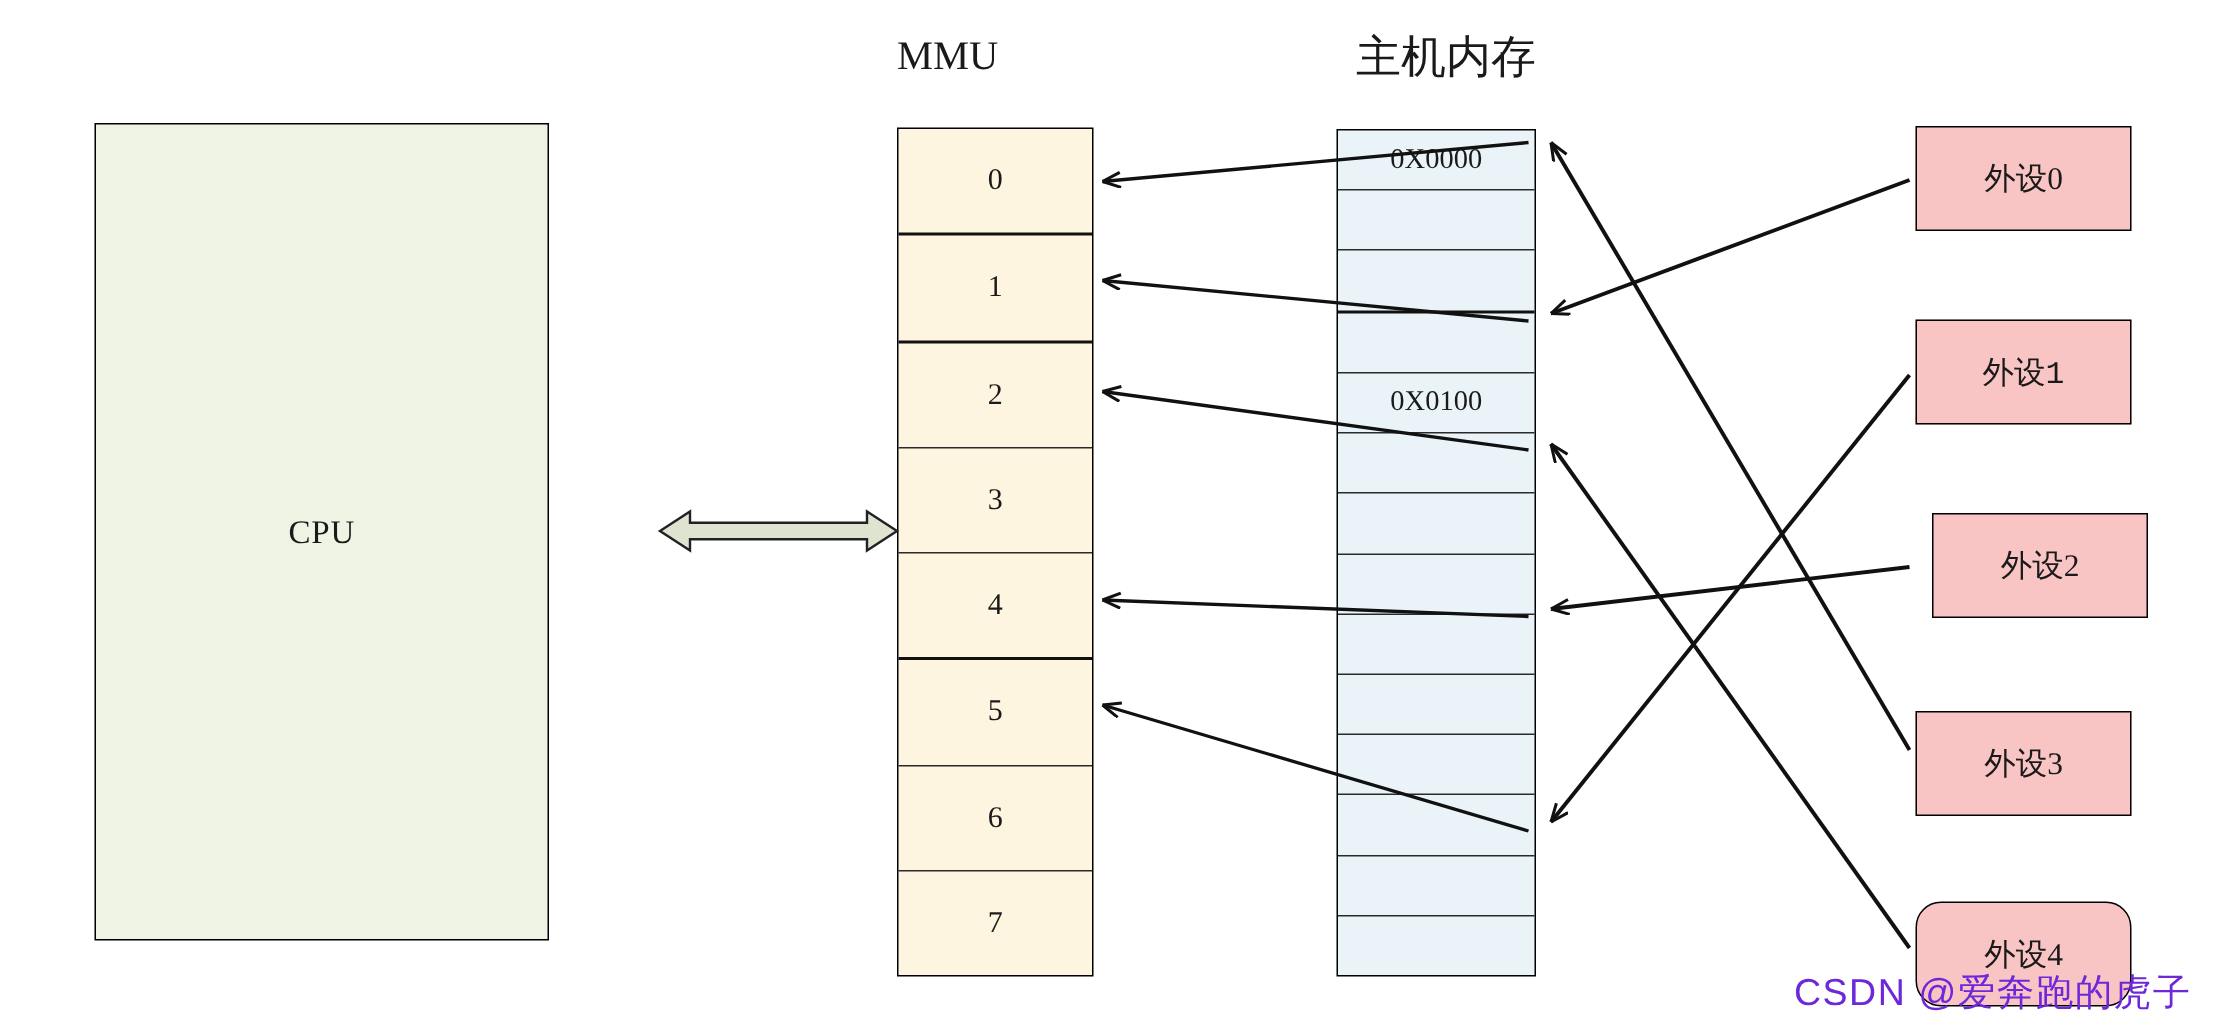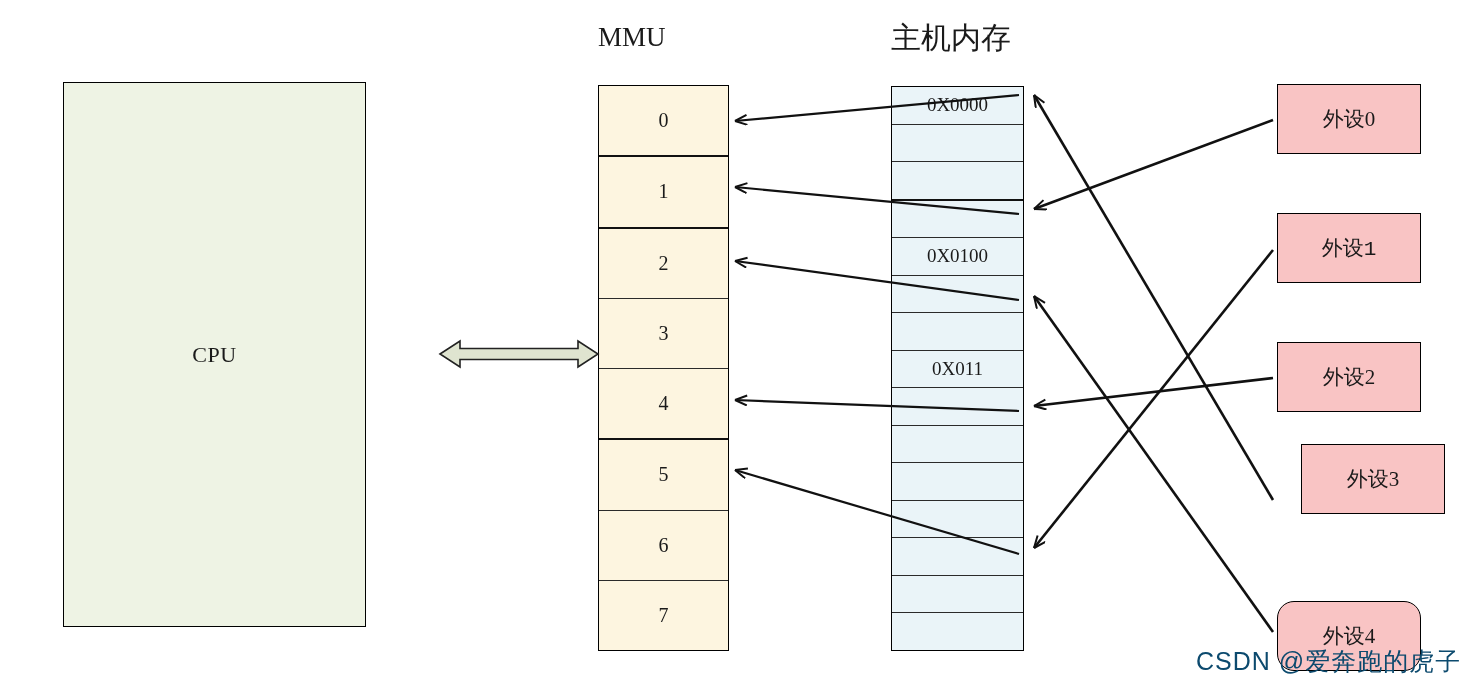--- a/index.html
+++ b/index.html
@@ -3,21 +3,21 @@
 <meta charset="utf-8">
 <style>
   html,body{margin:0;padding:0;background:#ffffff;}
   body{width:1481px;height:685px;position:relative;overflow:hidden;
        font-family:"Liberation Serif","DejaVu Serif",serif;}
   #stage{position:absolute;left:0;top:0;width:1481px;height:685px;}
 
   .title{position:absolute;color:#1a1a1a;white-space:nowrap;
          font-family:"Liberation Serif","DejaVu Serif",serif;}
   #mmu-title{left:598px;top:22px;width:131px;font-size:27px;}
-  #mem-title{left:891px;top:18px;width:133px;text-align:left;font-size:30px;}
+  #mem-title{left:891px;top:18px;width:133px;text-align:right;font-size:30px;}
 
   
   #cpu-box{position:absolute;left:63px;top:82px;width:303px;height:545px;
            background:#eef3e4;border:1.5px solid #000;box-sizing:border-box;}
   #cpu-label{position:absolute;left:0;top:0;width:100%;height:100%;
              display:flex;align-items:center;justify-content:center;
              font-size:22px;color:#1a1a1a;letter-spacing:.5px;}
 
   
   .vtable{position:absolute;border:1.5px solid #000;box-sizing:border-box;
@@ -37,21 +37,21 @@
   .periph{position:absolute;left:1277px;width:144px;height:70px;
           background:#f9c4c4;border:1.5px solid #000;box-sizing:border-box;
           display:flex;align-items:center;justify-content:center;
           font-size:21px;color:#1a1a1a;}
 
   #svg-arrows{position:absolute;left:0;top:0;width:1481px;height:685px;
               pointer-events:none;}
 
   
   #watermark{position:absolute;left:1196px;top:645px;font-size:25px;
-             color:#0c4a6e;white-space:nowrap;letter-spacing:1px;
+             color:#6d28d9;white-space:nowrap;letter-spacing:1px;
              font-family:"Liberation Sans","DejaVu Sans",sans-serif;}
 </style>
 </head>
 <body>
 
 <div id="stage">
 
   <div class="title" id="mmu-title">MMU</div>
   <div class="title" id="mem-title">主机内存</div>
 
@@ -71,34 +71,33 @@
   </div>
 
   <div class="vtable" id="mem-table">
     <div class="vrow">0X0000</div>
     <div class="vrow"></div>
     <div class="vrow thick"></div>
     <div class="vrow"></div>
     <div class="vrow">0X0100</div>
     <div class="vrow"></div>
     <div class="vrow"></div>
-    <div class="vrow">0X011</div>
     <div class="vrow"></div>
     <div class="vrow"></div>
     <div class="vrow"></div>
     <div class="vrow"></div>
     <div class="vrow"></div>
     <div class="vrow"></div>
     <div class="vrow"></div>
   </div>
 
   <div class="periph" style="top:84px;">外设0</div>
   <div class="periph" style="top:213px;font-family:Liberation Mono, monospace;">外设1</div>
-  <div class="periph" style="top:342px;">外设2</div>
-  <div class="periph" style="top:444px;margin-left:24px;">外设3</div>
+  <div class="periph" style="top:342px;margin-left:11px;">外设2</div>
+  <div class="periph" style="top:474px;">外设3</div>
   <div class="periph" style="top:601px;border-radius:17px;">外设4</div>
 
   <svg id="svg-arrows" viewBox="0 0 1481 685" xmlns="http://www.w3.org/2000/svg">
     <defs>
       <marker id="ah" markerWidth="16" markerHeight="16" refX="13" refY="5.5" orient="auto" markerUnits="userSpaceOnUse">
         <path d="M13,5.5 L1,0.5 M13,5.5 L1,10.5" stroke="#111" stroke-width="2" fill="none"></path>
       </marker>
     </defs>
 
     <g>

